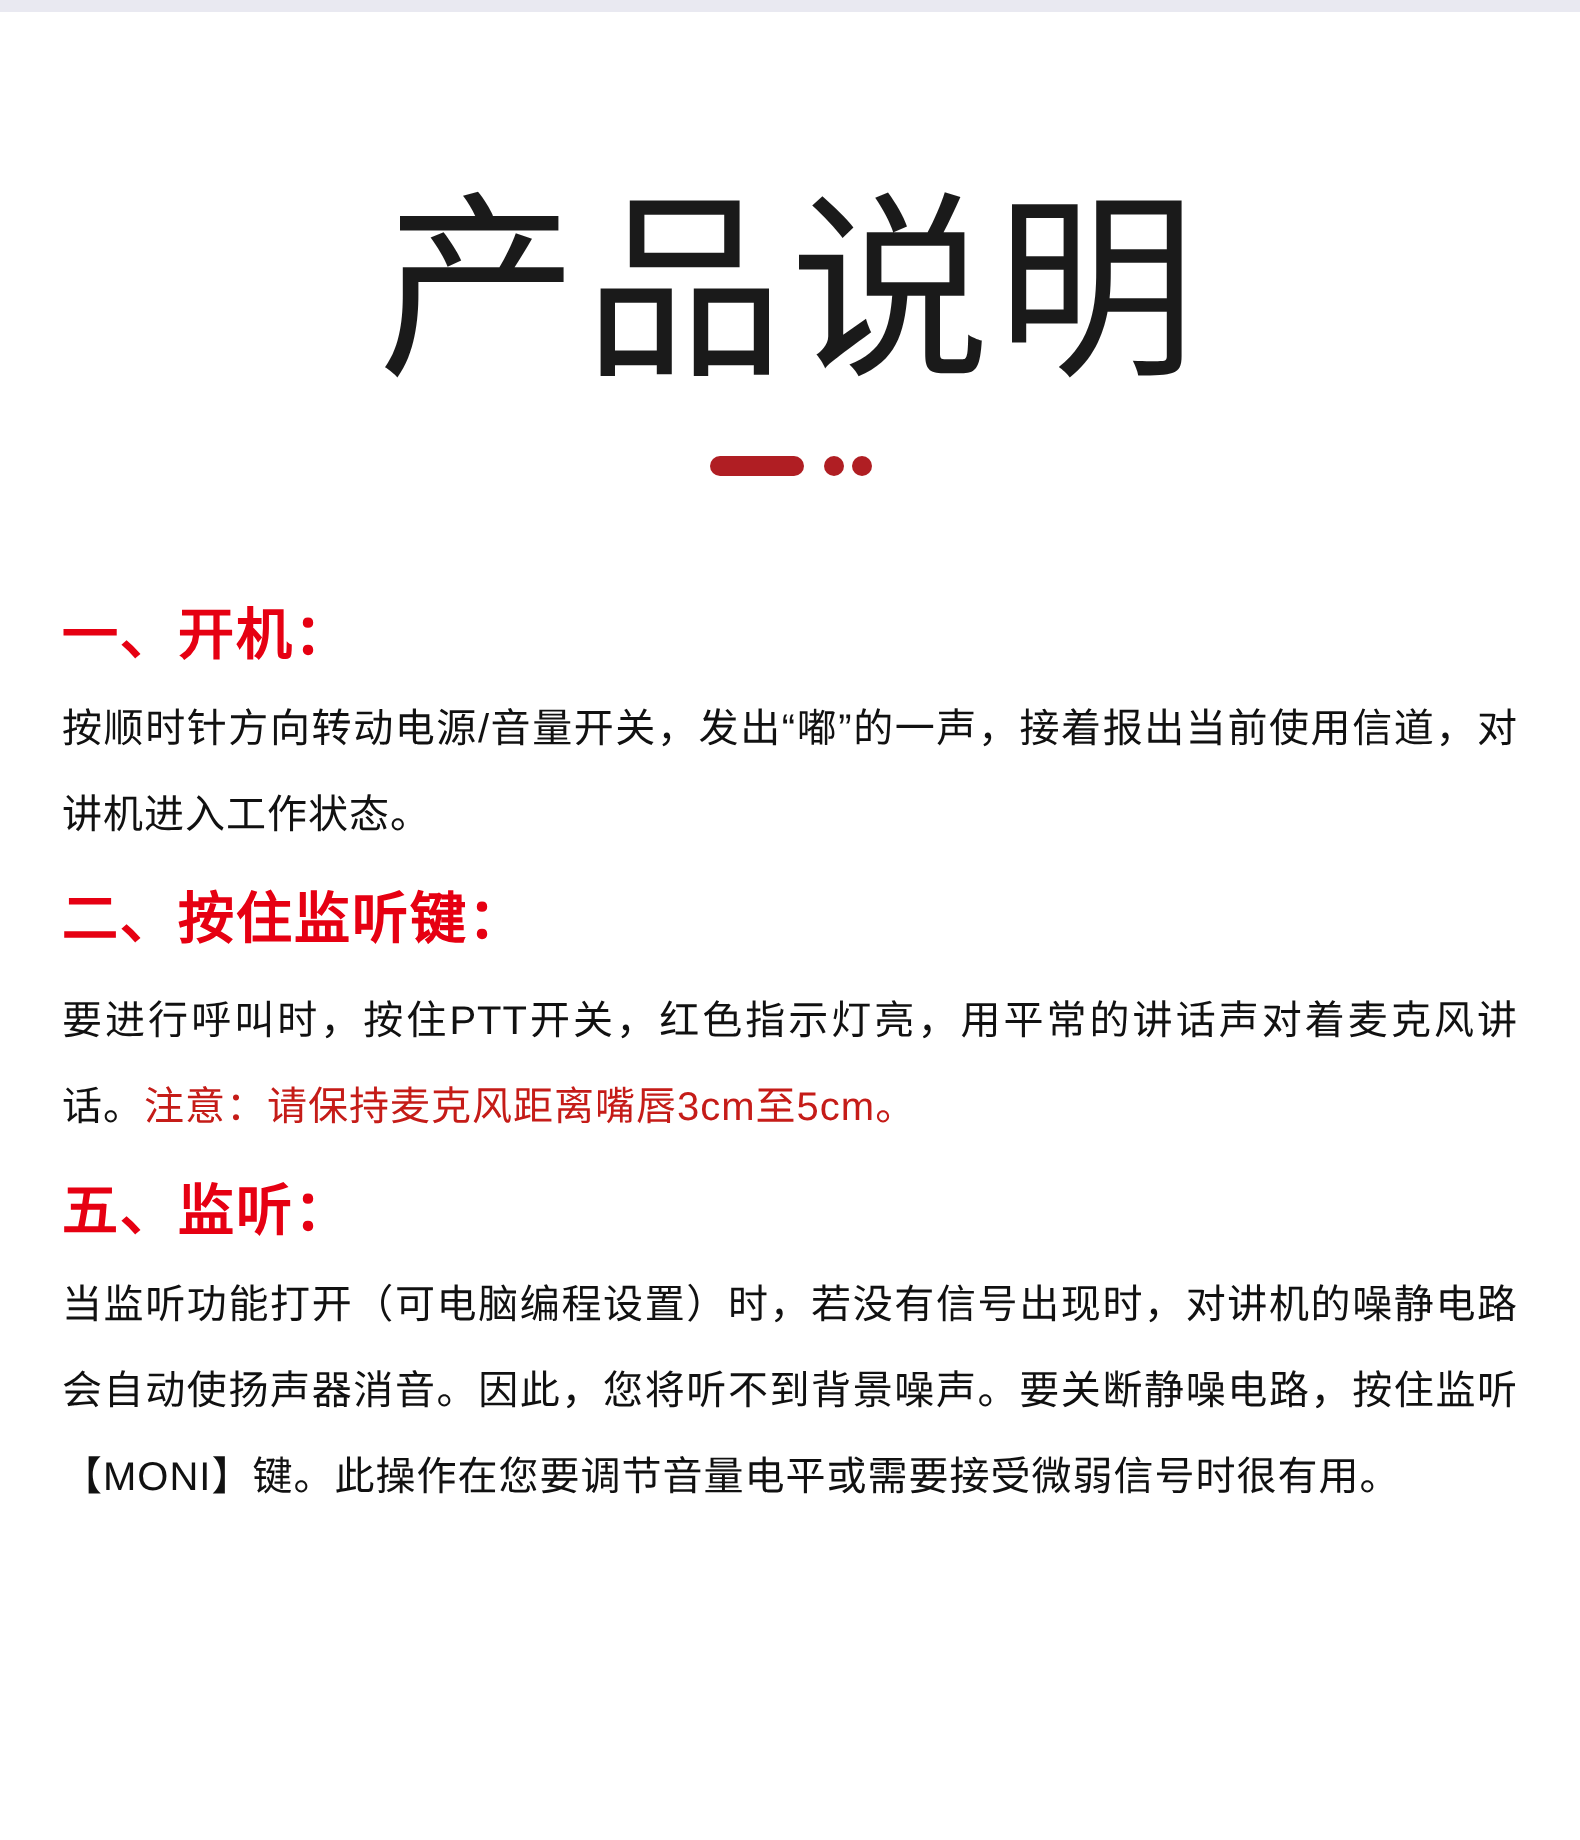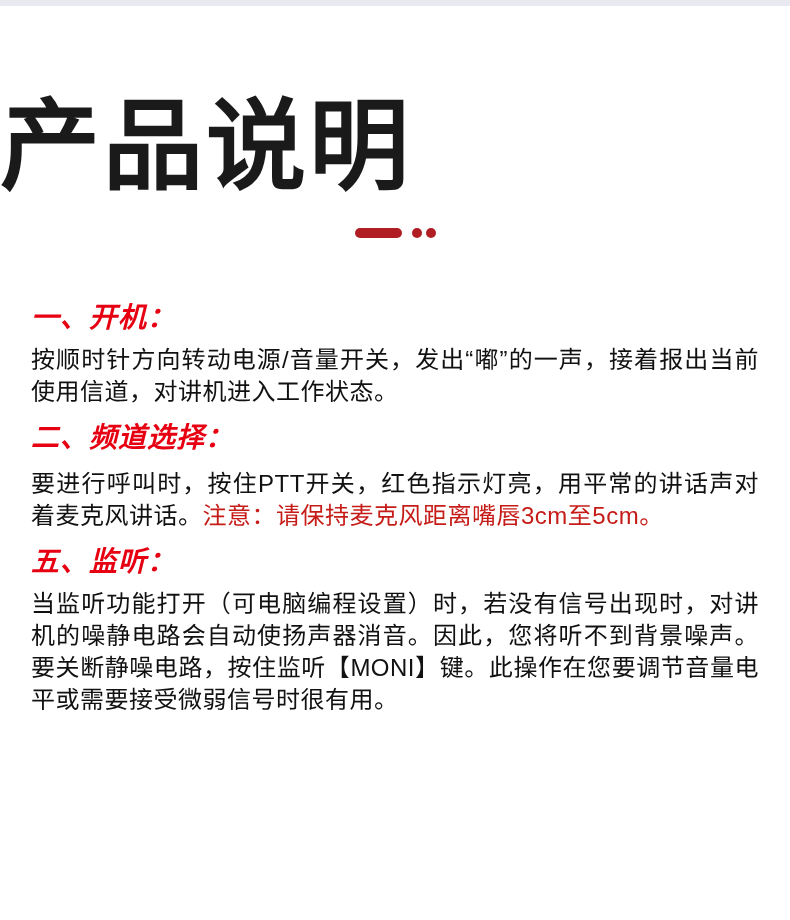--- a/index.html
+++ b/index.html
@@ -14,24 +14,24 @@
     overflow: hidden;
     position: relative;
   }
   .topbar {
     height: 6px;
     width: 100%;
     background: #e9e9f1;
   }
   h1.page-title {
     margin: 88px 0 0 0;
-    text-align: left;
+    text-align: center;
     font-size: 100px;
     line-height: 104px;
-    font-weight: 700;
+    font-weight: 400;
     letter-spacing: 3px;
     color: #1a1a1a;
   }
   .divider {
     margin-top: 30px;
     display: flex;
     align-items: center;
     justify-content: center;
   }
   .divider .dash {
@@ -56,26 +56,25 @@
   }
   section.sec { margin-top: 14px; }
   section.sec:first-child { margin-top: 0; }
   section.sec h2 {
     margin: 0 0 10px 0;
     font-size: 28px;
     line-height: 32px;
     font-weight: 700;
     color: #e60012;
     letter-spacing: 1px;
-    font-style: italic;
   }
   section.sec p {
     margin: 0;
-    font-size: 24px;
-    line-height: 32px;
+    font-size: 20px;
+    line-height: 43px;
     color: #111111;
     letter-spacing: 0.5px;
     text-align: justify;
   }
   section.sec p .run-red {
     color: #c51c18;
     margin-top: 35px;
   }
 </style>
 </head>
@@ -92,21 +91,21 @@
 </div>
 
 <main class="content">
 
   <section class="sec">
     <h2>一、开机：</h2>
     <p><span>按顺时针方向转动电源/音量开关，发出“嘟”的一声，接着报出当前使用信道，对讲机进入工作状态。</span></p>
   </section>
 
   <section class="sec">
-    <h2>二、频道选择：</h2>
+    <h2>二、按住监听键：</h2>
   </section>
 
   <section class="sec">
   </section>
 
   <section class="sec">
     <p><span>要进行呼叫时，按住PTT开关，红色指示灯亮，用平常的讲话声对着麦克风讲话。</span><span class="run-red">注意：请保持麦克风距离嘴唇3cm至5cm。</span></p>
   </section>
 
   <section class="sec">

